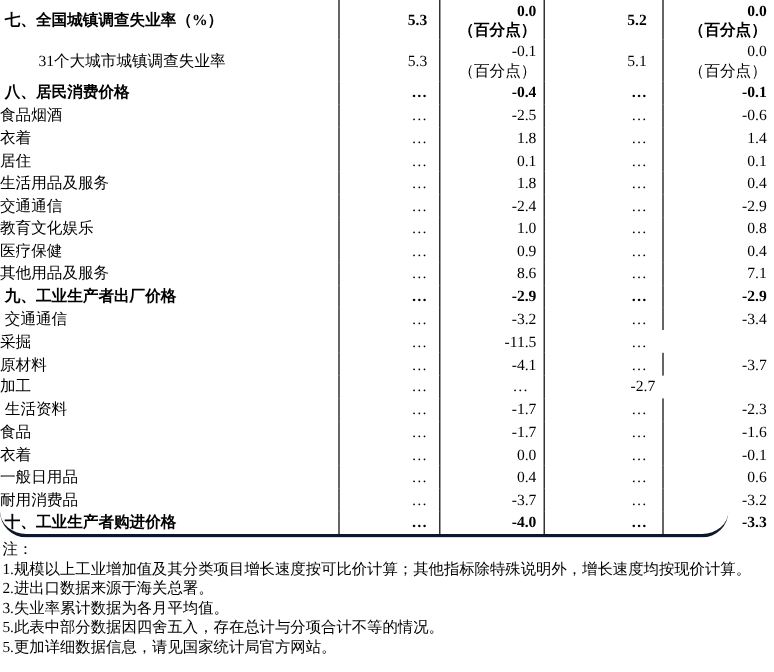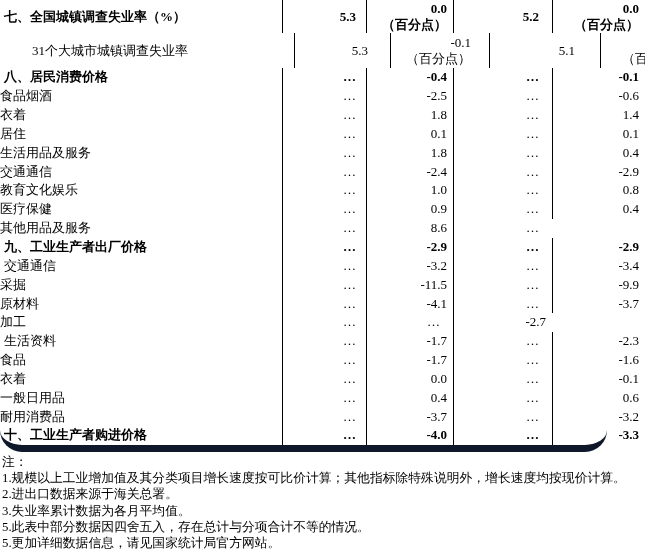--- a/index.html
+++ b/index.html
@@ -1,23 +1,23 @@
 <!DOCTYPE html>
 <html><head>
 <meta charset="utf-8">
 <style>
   html,body{margin:0;padding:0;}
   body{
     width:645px;height:560px;overflow:hidden;background:#ffffff;color:#000;
     font-family:"Liberation Serif","DejaVu Serif",serif;font-size:13px;
   }
-  .table{width:607px;border-bottom:7px solid #0f172a;border-radius:22px;}
+  .table{width:607px;border-bottom:3px solid #0f172a;border-radius:22px;}
   .trow{display:grid;grid-template-columns:282px 84px 87px 99px 93px;height:18.85px;}
   .trow.tall0{height:33px;}
-  .trow.tall1{height:35px;gap:12px;}
+  .trow.tall1{height:35px;}
   .trow.bold{font-weight:bold;}
   .cell{height:100%;box-sizing:border-box;display:flex;flex-direction:column;justify-content:center;overflow:hidden;}
   .cell .vline{width:100%;line-height:16px;}
   .label{white-space:nowrap;}
   .label.ind0{padding-left:4px;}
   .label.ind1{}
   .label.ind2{padding-left:32px;}
   .val{border-left:1px solid #000;text-align:right;}
   .val.col0{padding-right:10px;align-items:flex-end;}
   .val.col1{padding-right:6px;}
@@ -188,20 +188,23 @@
       <div class="cell label ind1">其他用品及服务</div>
       <div class="cell val col0">
         <div class="vline">…</div>
       </div>
       <div class="cell val col1">
         <div class="vline">8.6</div>
       </div>
       <div class="cell val col2">
         <div class="vline">…</div>
       </div>
+      <div class="cell val col3">
+        <div class="vline">7.1</div>
+      </div>
     </div>
     <div class="trow bold">
       <div class="cell label ind0">九、工业生产者出厂价格</div>
       <div class="cell val col0">
         <div class="vline">…</div>
       </div>
       <div class="cell val col1">
         <div class="vline">-2.9</div>
       </div>
       <div class="cell val col2">
@@ -229,23 +232,20 @@
     <div class="trow">
       <div class="cell label ind1">采掘</div>
       <div class="cell val col0">
         <div class="vline">…</div>
       </div>
       <div class="cell val col1">
         <div class="vline">-11.5</div>
       </div>
       <div class="cell val col2">
         <div class="vline">…</div>
-      </div>
-      <div class="cell val col3">
-        <div class="vline">-9.9</div>
       </div>
     </div>
     <div class="trow">
       <div class="cell label ind1">原材料</div>
       <div class="cell val col0">
         <div class="vline">…</div>
       </div>
       <div class="cell val col1">
         <div class="vline">-4.1</div>
       </div>

